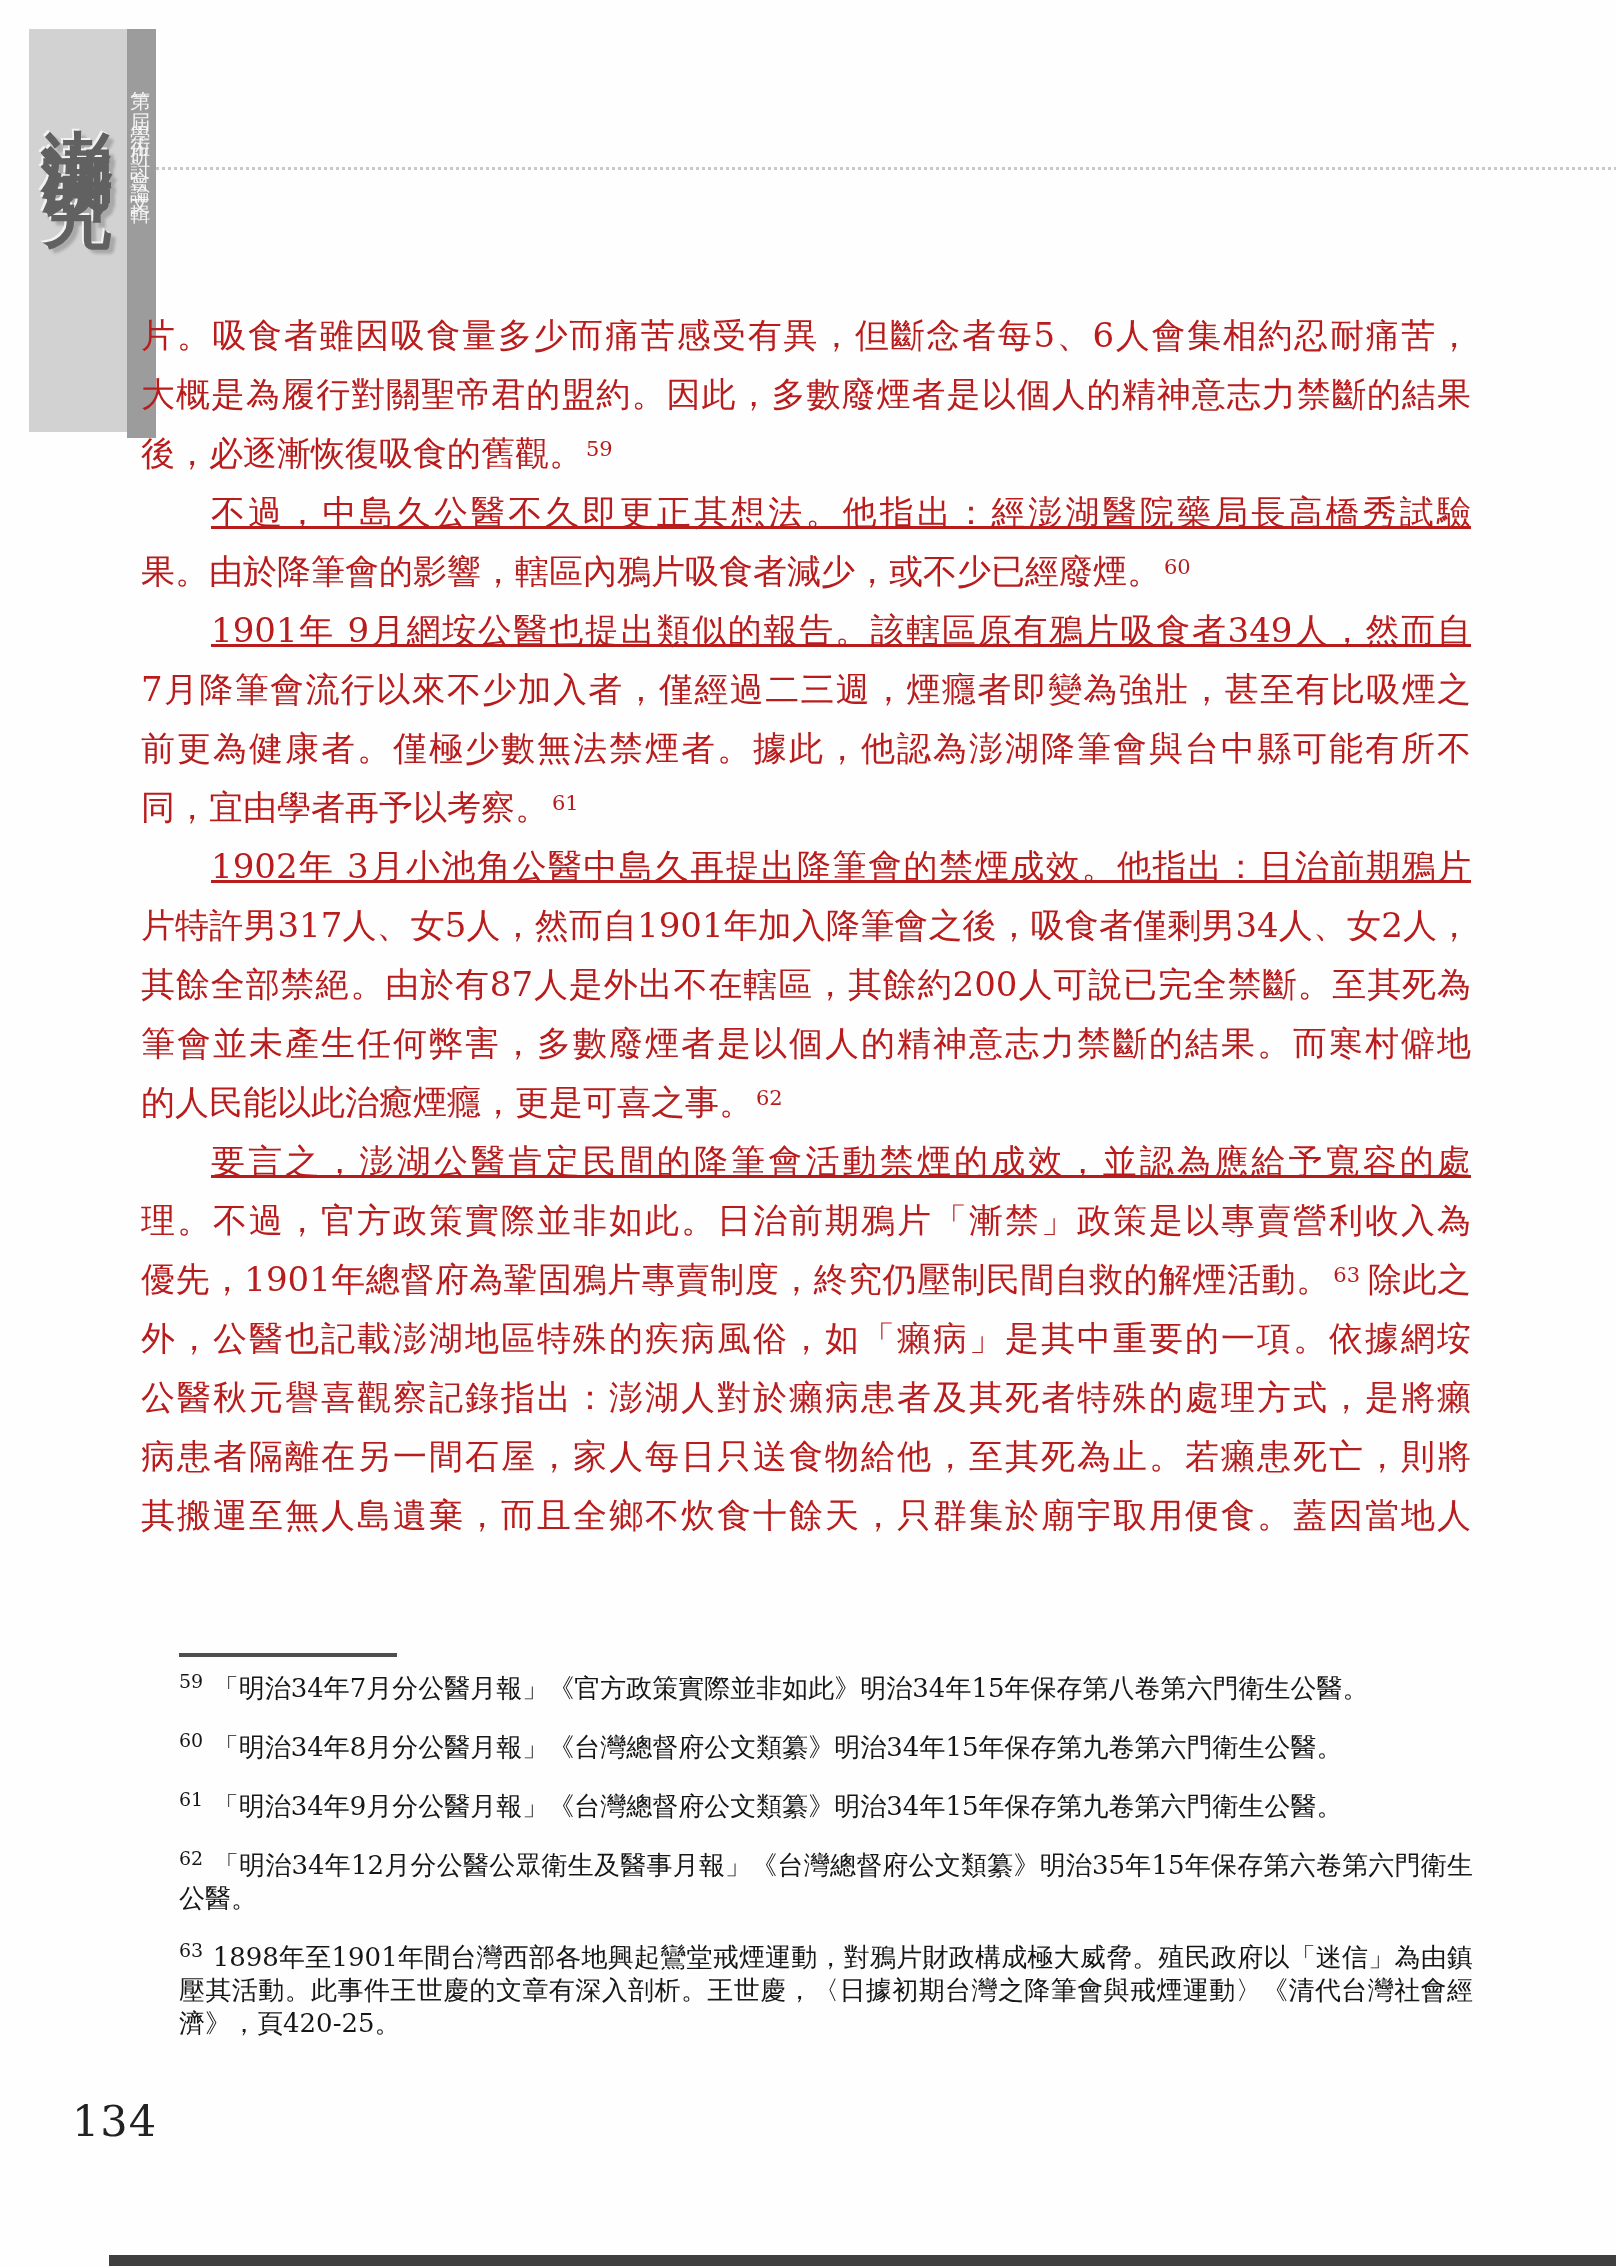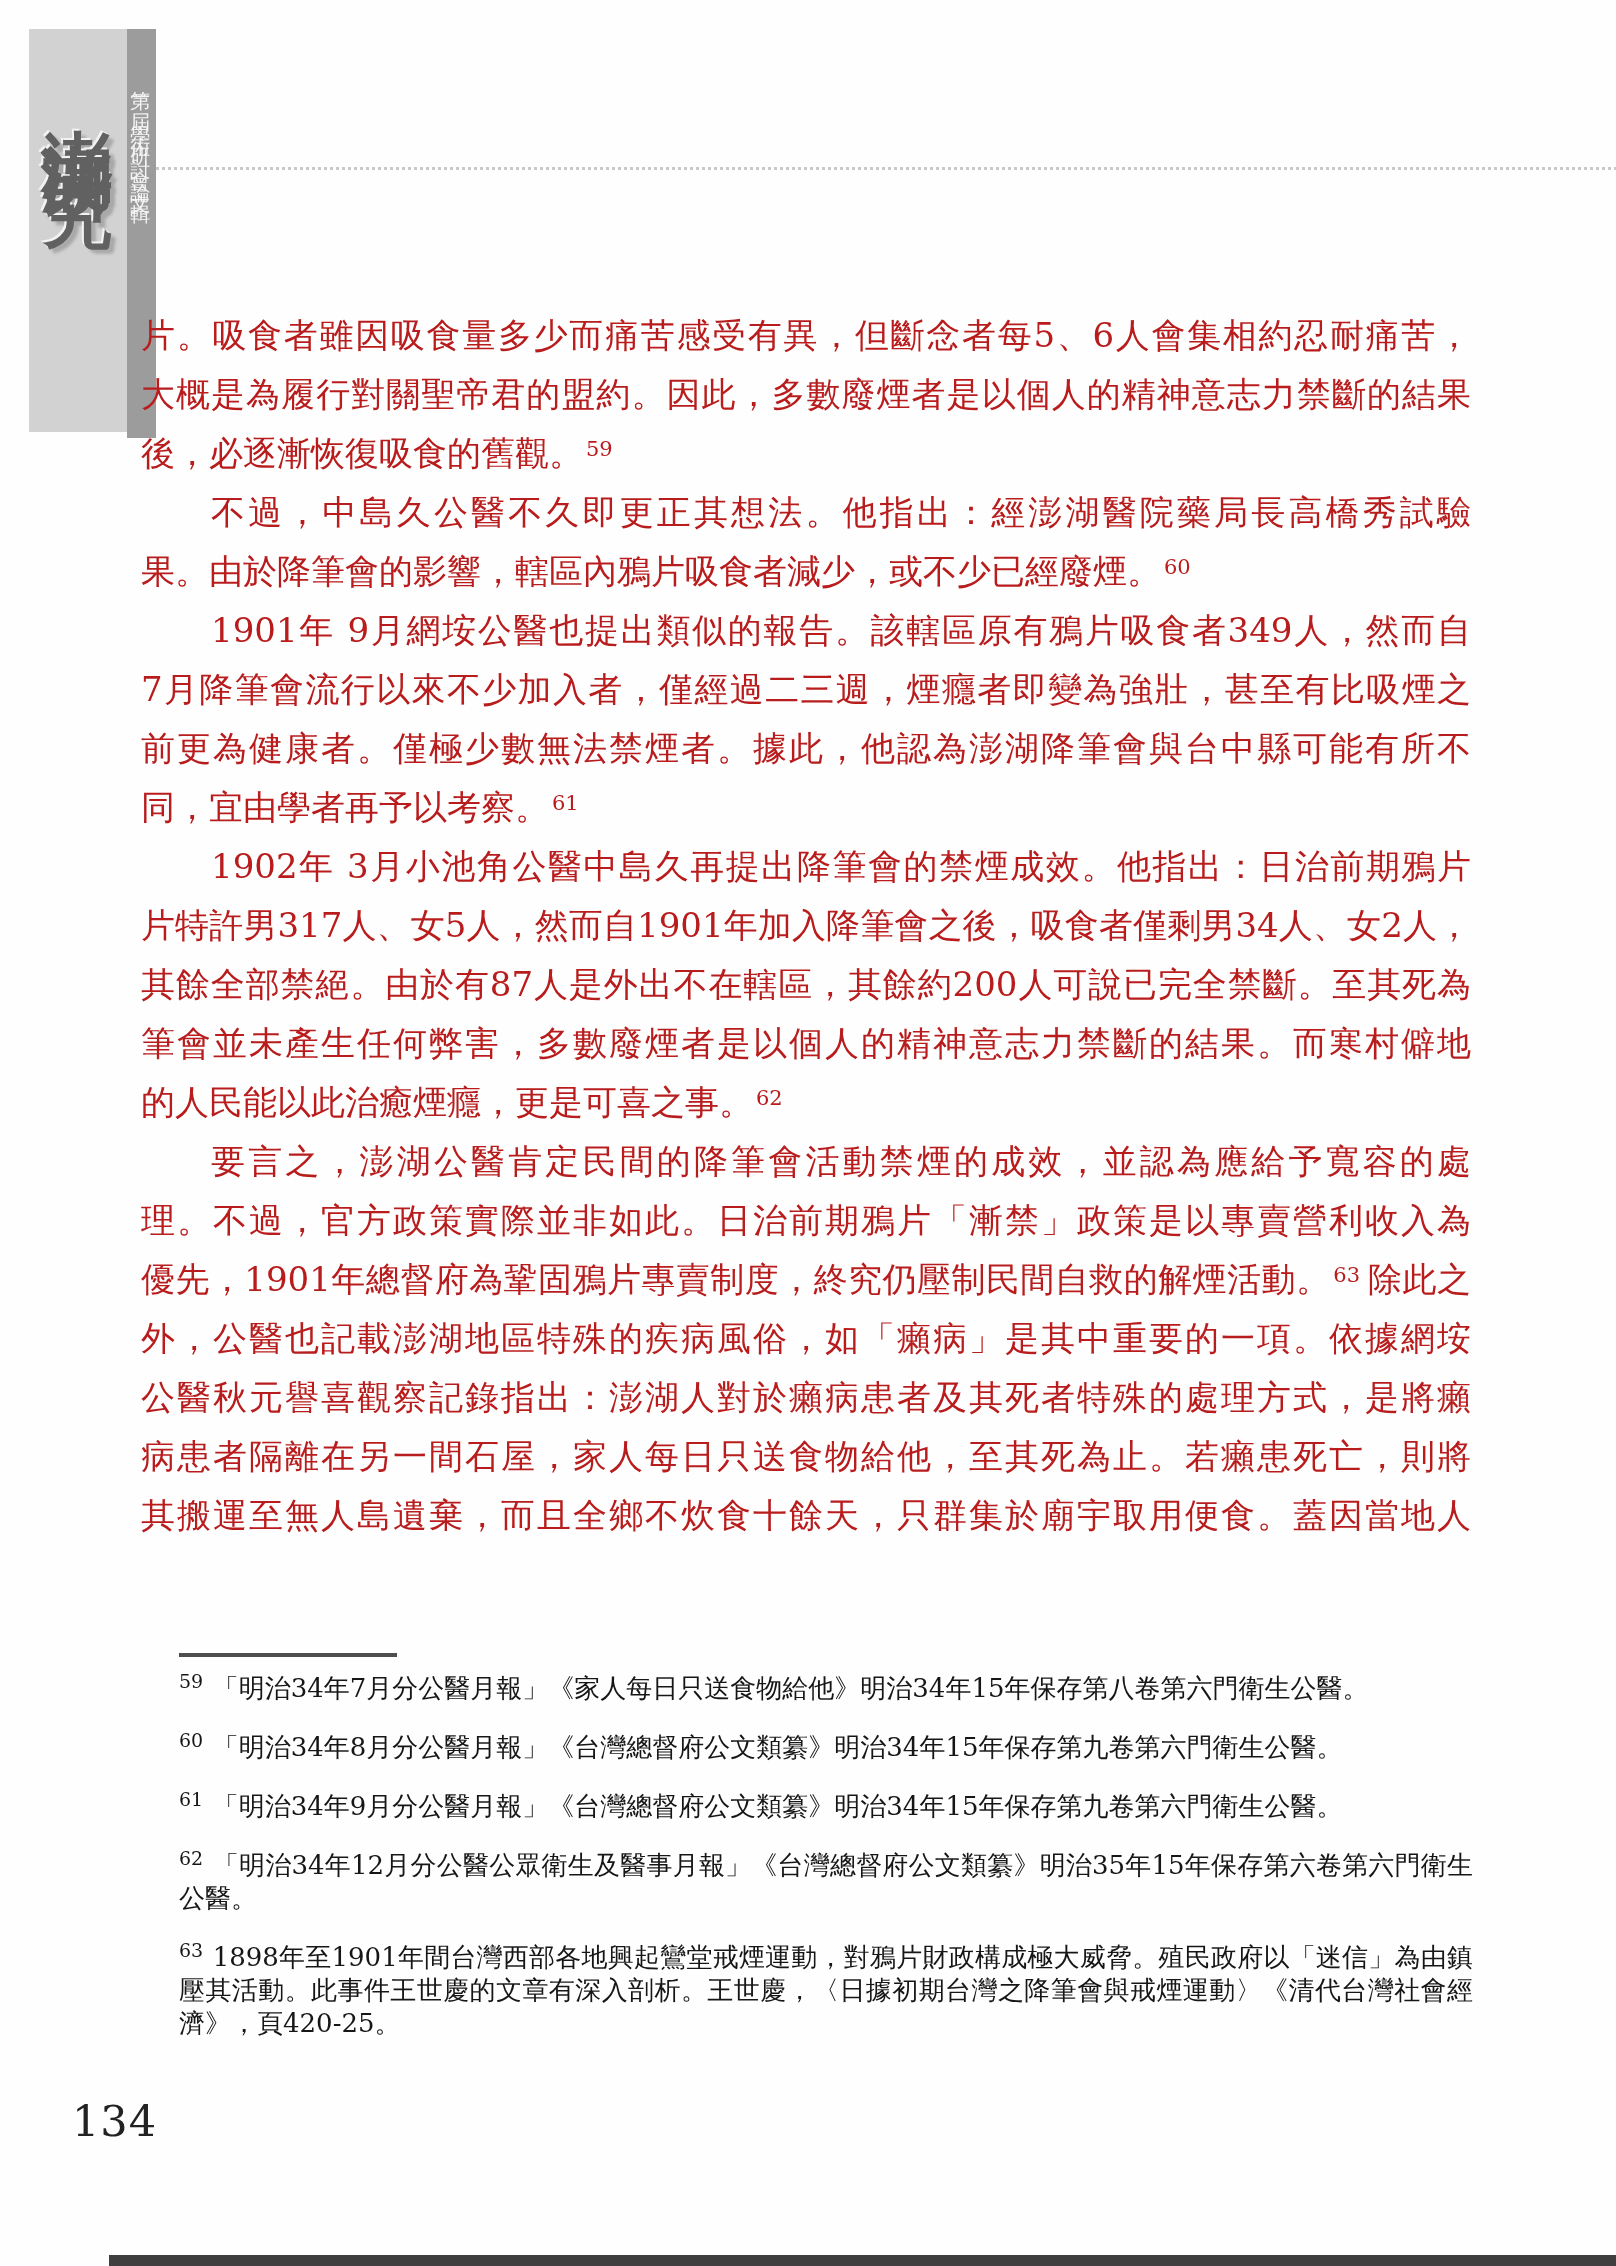--- a/index.html
+++ b/index.html
@@ -49,21 +49,21 @@
   .main-text{
     position:absolute;left:141px;top:306px;width:1330px;
     font-size:34px;line-height:59px;color:#b91c1c;
   }
   .main-text .line{
     height:59px;overflow:hidden;
     text-align:justify;
     text-align-last:justify;
   }
   .main-text .line.short{text-align-last:left;}
-  .main-text .line.indent{padding-left:70px;}
+  .main-text .line.indent{padding-left:70px;text-decoration:underline;}
   .fnref{
     font-size:21px;line-height:0;vertical-align:8.6px;
     padding:0 7.6px 0 2.9px;
   }
   
   .footnote-divider{
     position:absolute;left:179px;top:1653px;width:218px;height:3.8px;
     background:#4e4e4e;
   }
   .footnotes{
@@ -119,21 +119,21 @@
       <div class="line">優先，1901年總督府為鞏固鴉片專賣制度，終究仍壓制民間自救的解煙活動。<sup class="fnref">63</sup>除此之</div>
       <div class="line">外，公醫也記載澎湖地區特殊的疾病風俗，如「癩病」是其中重要的一項。依據網垵</div>
       <div class="line">公醫秋元譽喜觀察記錄指出：澎湖人對於癩病患者及其死者特殊的處理方式，是將癩</div>
       <div class="line">病患者隔離在另一間石屋，家人每日只送食物給他，至其死為止。若癩患死亡，則將</div>
       <div class="line">其搬運至無人島遺棄，而且全鄉不炊食十餘天，只群集於廟宇取用便食。蓋因當地人</div>
     </div>
 
   <div class="footnote-divider"></div>
 
   <div class="footnotes" id="footnotes">
-      <div class="fn"><sup class="fn-num">59</sup><span class="fn-text">「明治34年7月分公醫月報」《家人每日只送食物給他》明治34年15年保存第八卷第六門衛生公醫。</span></div>
+      <div class="fn"><sup class="fn-num">59</sup><span class="fn-text">「明治34年7月分公醫月報」《官方政策實際並非如此》明治34年15年保存第八卷第六門衛生公醫。</span></div>
       <div class="fn"><sup class="fn-num">60</sup><span class="fn-text">「明治34年8月分公醫月報」《台灣總督府公文類纂》明治34年15年保存第九卷第六門衛生公醫。</span></div>
       <div class="fn"><sup class="fn-num">61</sup><span class="fn-text">「明治34年9月分公醫月報」《台灣總督府公文類纂》明治34年15年保存第九卷第六門衛生公醫。</span></div>
       <div class="fn"><sup class="fn-num">62</sup><span class="fn-text">「明治34年12月分公醫公眾衛生及醫事月報」《台灣總督府公文類纂》明治35年15年保存第六卷第六門衛生公醫。</span></div>
       <div class="fn"><sup class="fn-num">63</sup><span class="fn-text">1898年至1901年間台灣西部各地興起鸞堂戒煙運動，對鴉片財政構成極大威脅。殖民政府以「迷信」為由鎮壓其活動。此事件王世慶的文章有深入剖析。王世慶，〈日據初期台灣之降筆會與戒煙運動〉《清代台灣社會經濟》，頁420-25。</span></div>
     </div>
 
   <div class="page-number">134</div>
 
   <div class="bottom-bar"></div>
 

